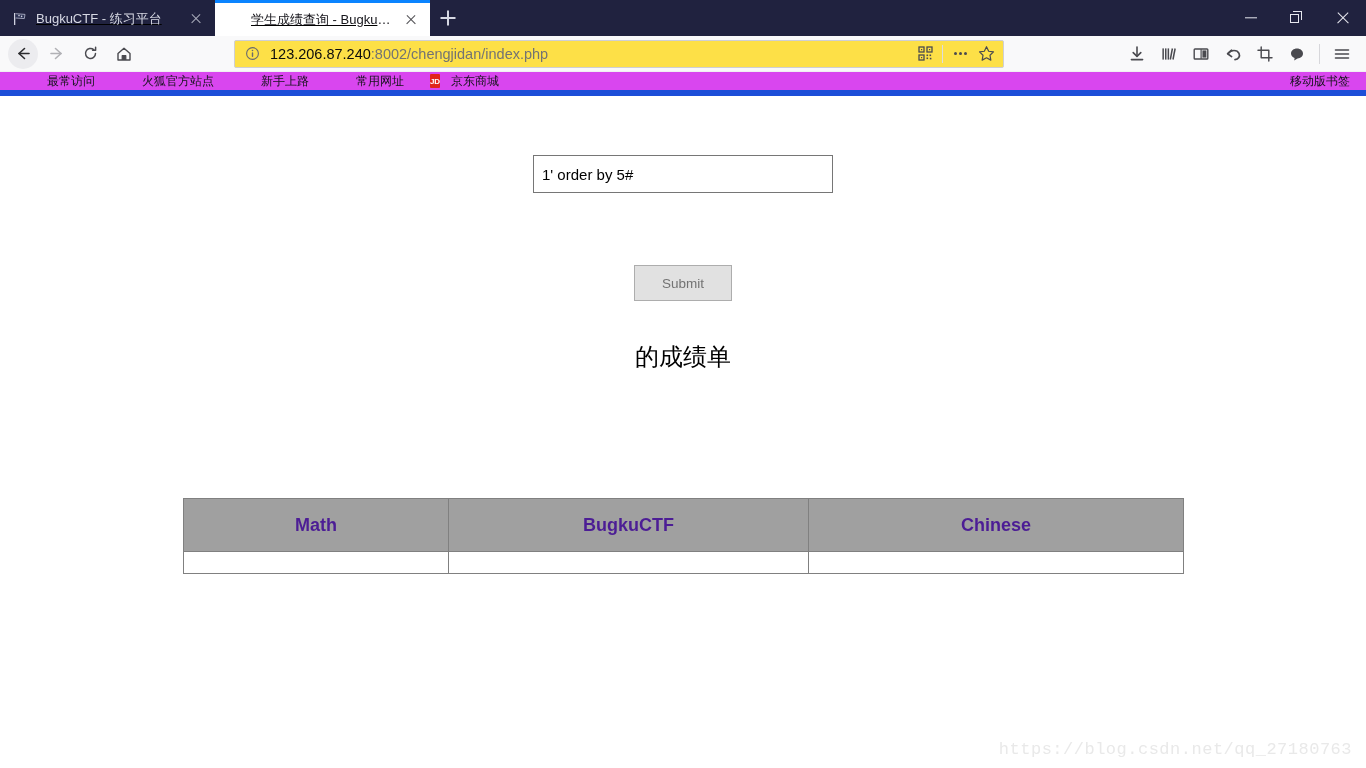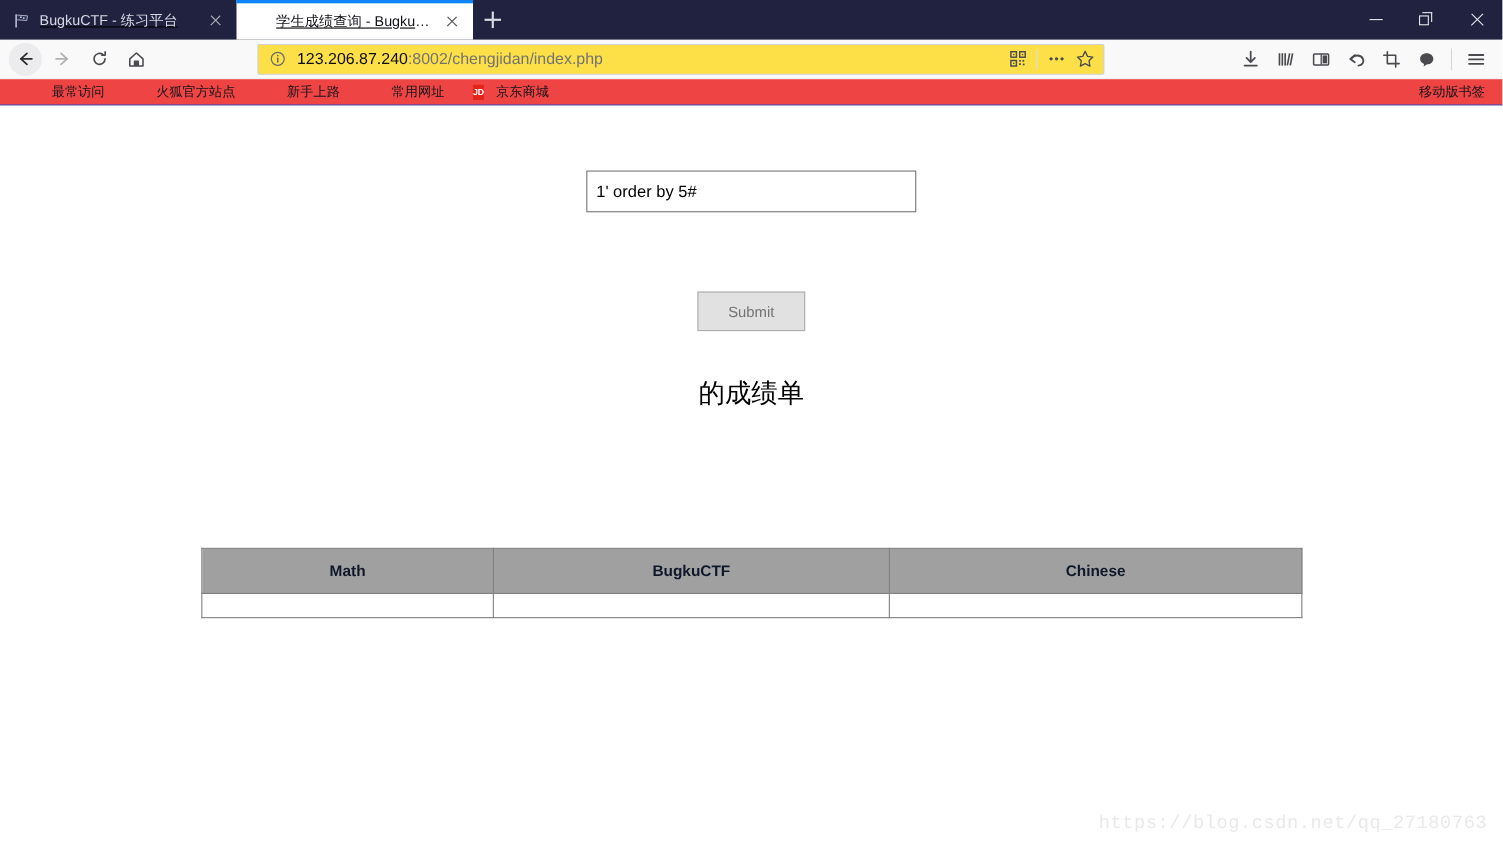--- a/index.html
+++ b/index.html
@@ -176,25 +176,25 @@
   }
   .tbtn {
     width: 32px; height: 30px;
     display: flex; align-items: center; justify-content: center;
   }
   .tsep { width: 1px; height: 20px; background: #d7d7db; margin: 0 6px; }
 
   
   .bookmarks {
     height: 24px;
-    background: #ef4444;
+    background: #d946ef;
     display: flex;
     align-items: center;
     padding: 0 8px;
-    border-bottom: 1px solid #1d4ed8;
+    border-bottom: 6px solid #1d4ed8;
     font-size: 12px;
     color: #15141a;
   }
   .bm {
     display: flex; align-items: center;
     padding: 1px 6px;
     margin-right: 2px;
     white-space: nowrap;
   }
   .bm .bm-ico {
@@ -274,24 +274,24 @@
   .score-table {
     position: absolute;
     left: 183px; top: 402px;
     width: 1000px;
     border-collapse: collapse;
     table-layout: fixed;
   }
   .score-table th {
     background: #a0a0a0;
     border: 1px solid #808080;
-    height: 41px;
-    font-size: 14px;
+    height: 53px;
+    font-size: 18px;
     font-weight: bold;
-    color: #0f172a;
+    color: #4c1d95;
     text-align: center;
   }
   .score-table td {
     border: 1px solid #808080;
     height: 22px;
     background: #fff;
     font-size: 13px;
     color: #000;
     text-align: center;
   }

